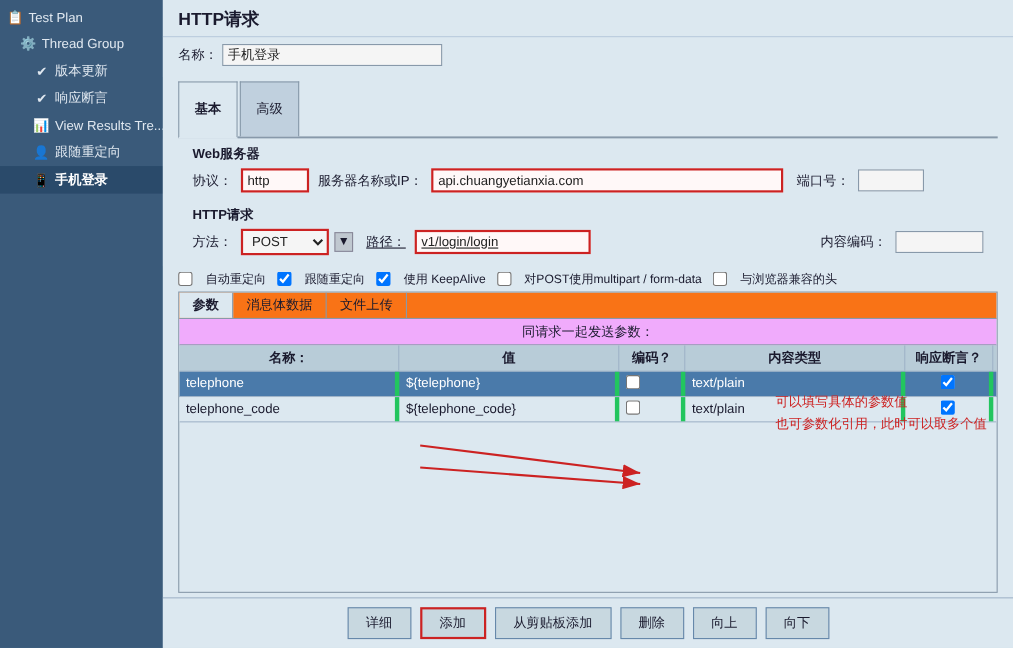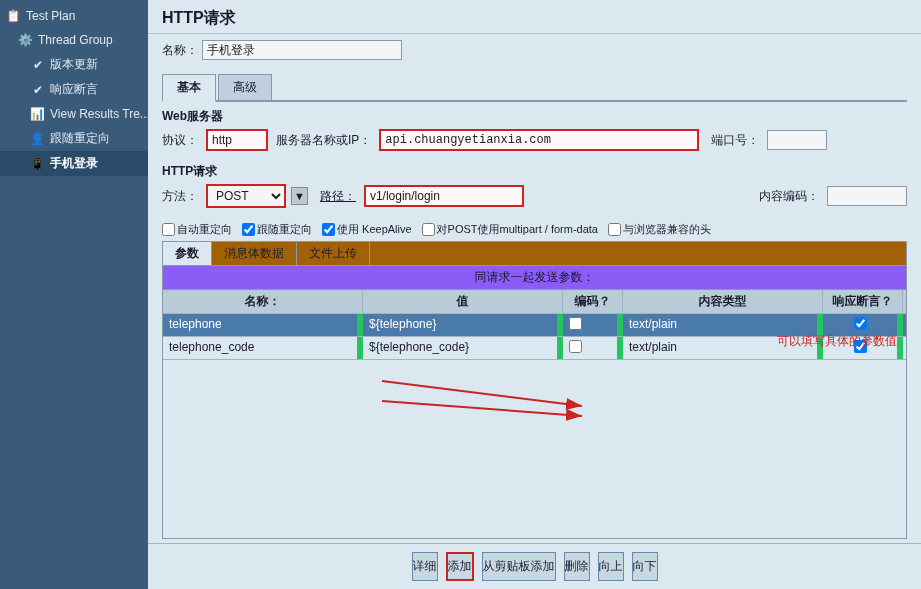--- a/index.html
+++ b/index.html
@@ -82,39 +82,39 @@
 
     
     .tabs-area {
       padding: 4px 14px 0 14px;
     }
     .tab-bar {
       display: flex;
       border-bottom: 2px solid #8899aa;
     }
     .tab {
-      padding: 4px 14px;
+      padding: 16px 14px;
       cursor: pointer;
       background: #c0d0de;
       border: 1px solid #8899aa;
       border-bottom: none;
       margin-right: 2px;
       font-size: 12px;
       color: #1a1a2e;
     }
     .tab.active {
       background: #dce8f0;
       font-weight: bold;
       border-bottom: 2px solid #dce8f0;
       margin-bottom: -2px;
     }
 
     
     .section {
-      padding: 6px 14px;
+      padding: 6px 27px;
       background: #dce8f0;
     }
     .section-title {
       font-size: 12px;
       font-weight: bold;
       color: #1a1a2e;
       margin-bottom: 4px;
     }
     .section-row {
       display: flex;
@@ -122,77 +122,77 @@
       margin-bottom: 4px;
       font-size: 12px;
       color: #1a1a2e;
       flex-wrap: wrap;
       gap: 4px;
     }
     .input-highlight {
       border: 2px solid #cc2222 !important;
       background: #fff8f8;
     }
-    .server-input { width: 320px; font-family: Liberation Mono, monospace; }
+    .server-input { width: 320px; }
     .port-input { width: 60px; }
     .protocol-input { width: 62px; }
     .method-select {
       background: #f5f5f5;
       border: 1px solid #8899aa;
       padding: 2px 4px;
       font-size: 12px;
       color: #222;
       width: 80px;
     }
-    .path-input { width: 160px; }
+    .path-input { width: 160px; text-decoration: underline; }
     .encoding-input { width: 80px; }
 
     .checkbox-row {
       display: flex;
       align-items: center;
       gap: 10px;
       padding: 4px 14px;
       font-size: 11px;
       color: #1a1a2e;
     }
-    .checkbox-item { display: flex; align-items: center; gap: 2px; }
+    .checkbox-item { display: flex; align-items: center; gap: 12px; }
 
     
     .params-area {
       flex: 1;
       display: flex;
       flex-direction: column;
       margin: 0 14px 4px 14px;
       border: 1px solid #8899aa;
       background: #dce8f0;
       overflow: hidden;
     }
     .params-tabs {
       display: flex;
       border-bottom: 1px solid #8899aa;
-      background: #a16207;
+      background: #f97316;
     }
     .params-tab {
       padding: 3px 12px;
       cursor: pointer;
       font-size: 12px;
       color: #1a1a2e;
       border-right: 1px solid #8899aa;
     }
     .params-tab.active {
       background: #dce8f0;
       font-weight: bold;
     }
     .params-table-header {
       text-align: center;
       padding: 3px;
       font-size: 12px;
       color: #1a1a2e;
       border-bottom: 1px solid #8899aa;
-      background: #8b5cf6;
+      background: #f0abfc;
     }
     .params-cols {
       display: grid;
       grid-template-columns: 200px 200px 60px 200px 80px;
       border-bottom: 1px solid #a0b4c8;
       background: #b8ccd8;
     }
     .params-col-header {
       padding: 3px 6px;
       font-size: 12px;
@@ -204,38 +204,38 @@
     .params-row {
       display: grid;
       grid-template-columns: 200px 200px 60px 200px 80px;
       border-bottom: 1px solid #a0b4c8;
     }
     .params-row.selected { background: #4a7aaa; color: #fff; }
     .params-row.unselected { background: #dce8f0; }
     .params-cell {
       padding: 3px 6px;
       font-size: 12px;
-      border-right: 6px solid #22c55e;
+      border-right: 4px solid #22c55e;
       overflow: hidden;
       white-space: nowrap;
     }
     .params-row.selected .params-cell { color: #ffffff; }
     .params-row.unselected .params-cell { color: #1a1a2e; }
 
     
     .bottom-buttons {
       display: flex;
       justify-content: center;
       gap: 8px;
       padding: 8px 14px;
       background: #dce8f0;
       border-top: 1px solid #a0b4c8;
     }
     .btn {
-      padding: 4px 0;
+      padding: 4px 16px;
       background: #c8d8e0;
       border: 1px solid #6688aa;
       font-size: 12px;
       cursor: pointer;
       color: #1a1a2e;
       font-family: 'Microsoft YaHei', Arial, sans-serif;
     }
     .btn.highlight { border: 2px solid #cc2222; }
 
     .params-wrapper {
@@ -411,20 +411,21 @@
         </marker>
       </defs>
 
       <line x1="220" y1="90" x2="420" y2="115" stroke="#cc2222" stroke-width="2" marker-end="url(#arrowhead)"></line>
 
       <line x1="220" y1="110" x2="420" y2="125" stroke="#cc2222" stroke-width="2" marker-end="url(#arrowhead)"></line>
     </svg>
 
     <div style="position:absolute;right:10px;top:90px;color:#cc2222;font-size:12px;line-height:1.7;pointer-events:none;">
       <div>可以填写具体的参数值</div>
+      <div>也可参数化引用，此时可以取多个值</div>
     </div>
   </div>
 
   <div class="bottom-buttons">
     <button class="btn">详细</button>
     <button class="btn highlight">添加</button>
     <button class="btn">从剪贴板添加</button>
     <button class="btn">删除</button>
     <button class="btn">向上</button>
     <button class="btn">向下</button>

